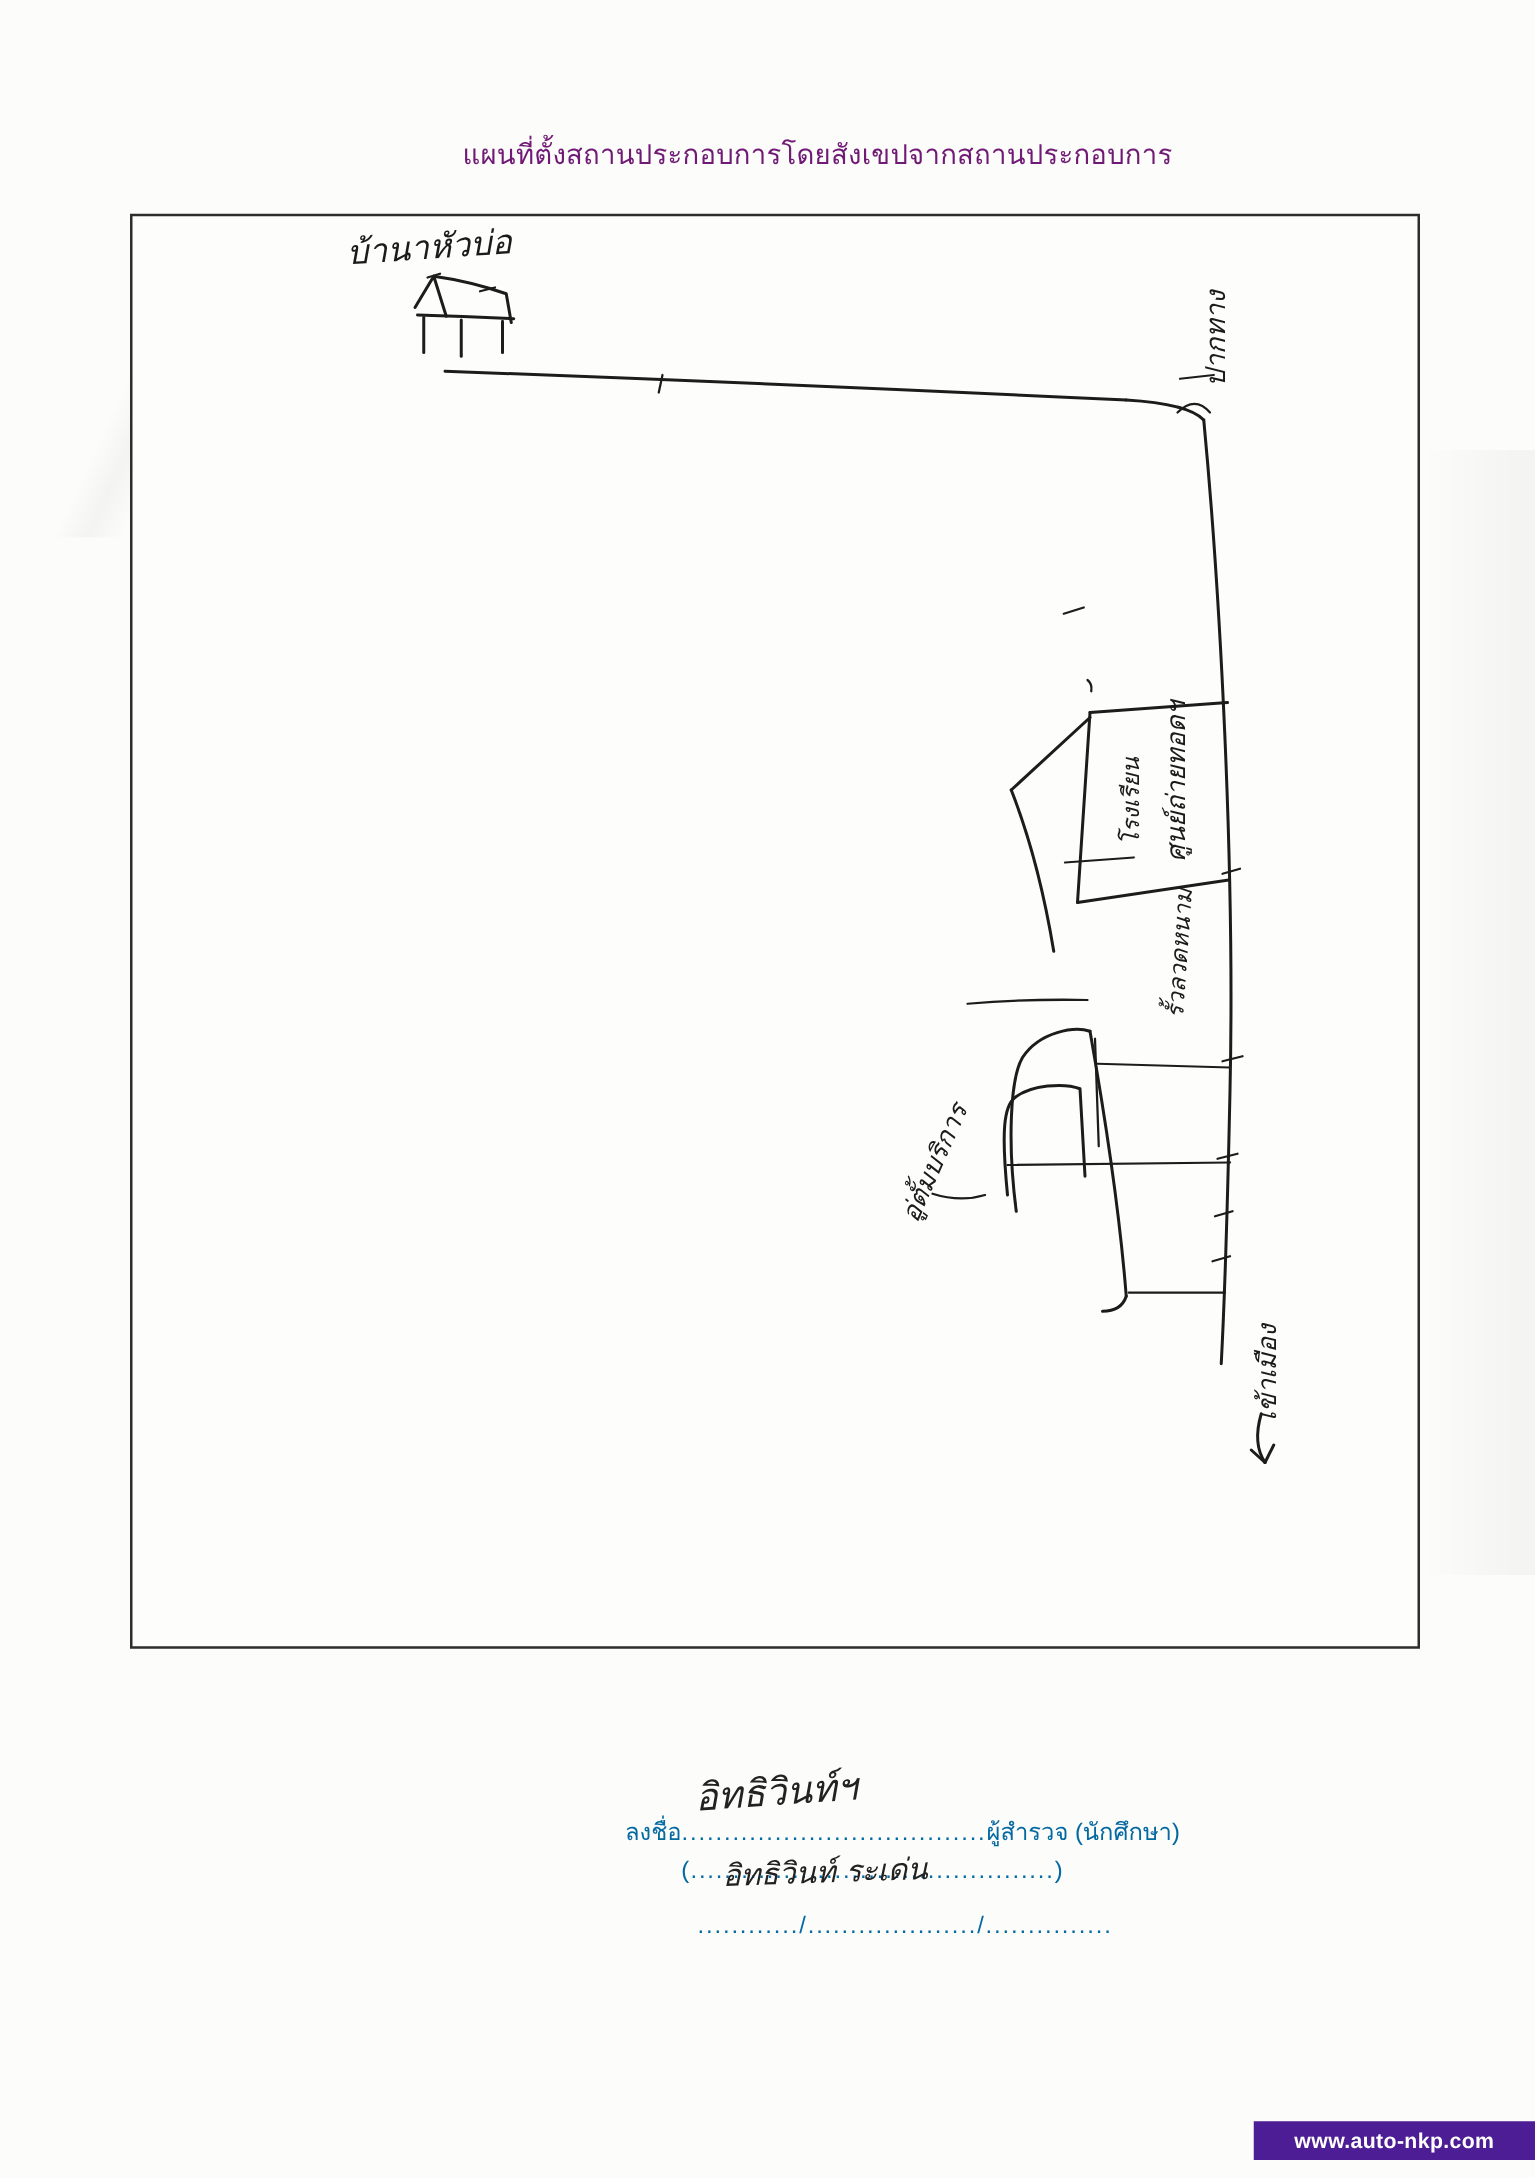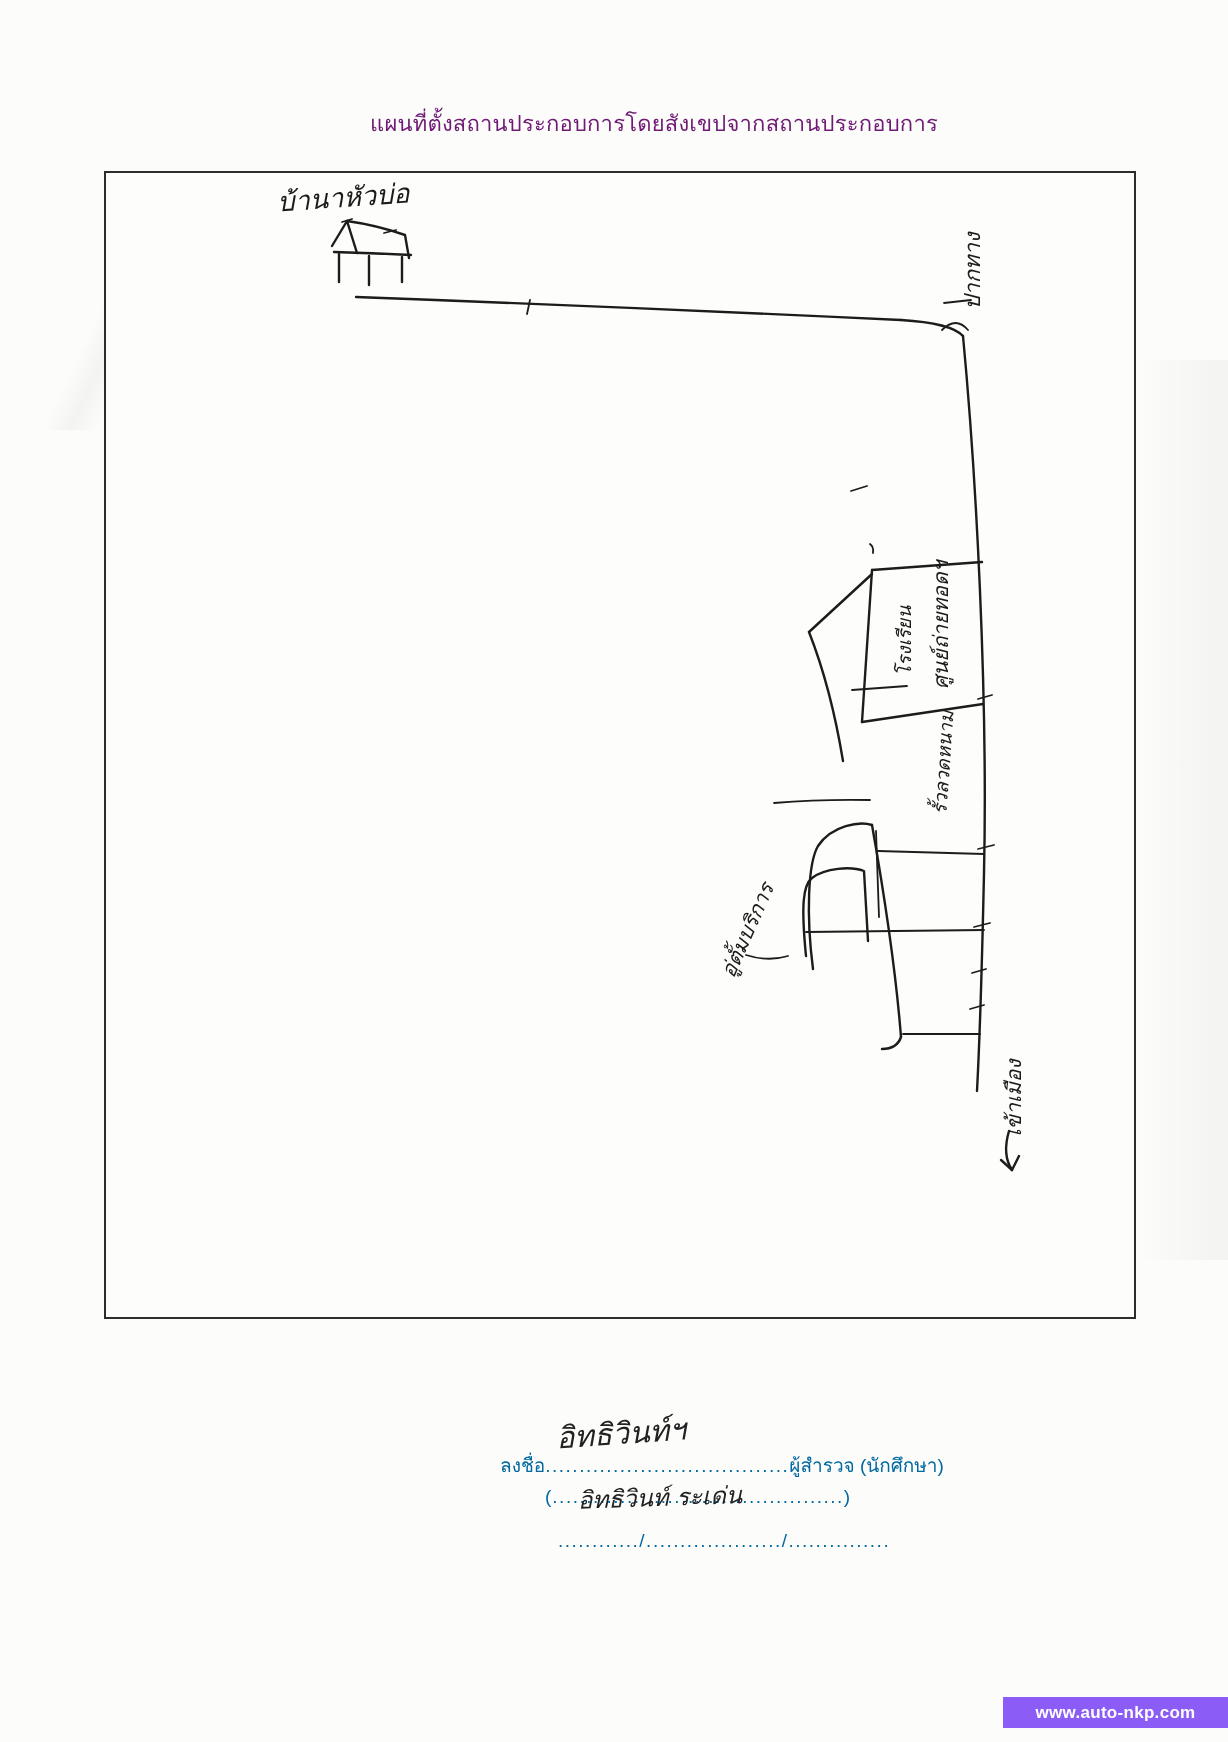--- a/index.html
+++ b/index.html
@@ -31,21 +31,21 @@
   .sig-row2{left:545px;top:1486px;letter-spacing:1px;}
   .sig-row3{left:558px;top:1530px;letter-spacing:1px;}
   .hand-overlay{
     position:absolute;font-family:"DejaVu Serif",serif;font-style:italic;color:#222;
     white-space:nowrap;
   }
   .hand-signature{left:556px;top:1410px;font-size:30px;transform:rotate(-4deg);}
   .hand-name{left:578px;top:1478px;font-size:24px;transform:rotate(-2deg);}
   .watermark{
     position:absolute;left:1003px;top:1697px;width:225px;height:31px;
-    background:#8b5cf6;color:#ffffff;font-weight:bold;font-size:17px;
+    background:#4c1d95;color:#ffffff;font-weight:bold;font-size:17px;
     display:flex;align-items:center;justify-content:center;letter-spacing:.3px;
   }
   .dots{letter-spacing:1.5px;}
 </style>
 </head>
 <body>
 
 <div class="doc-title">แผนที่ตั้งสถานประกอบการโดยสังเขปจากสถานประกอบการ</div>
 
 <div class="scan-artifact crease1"></div>

